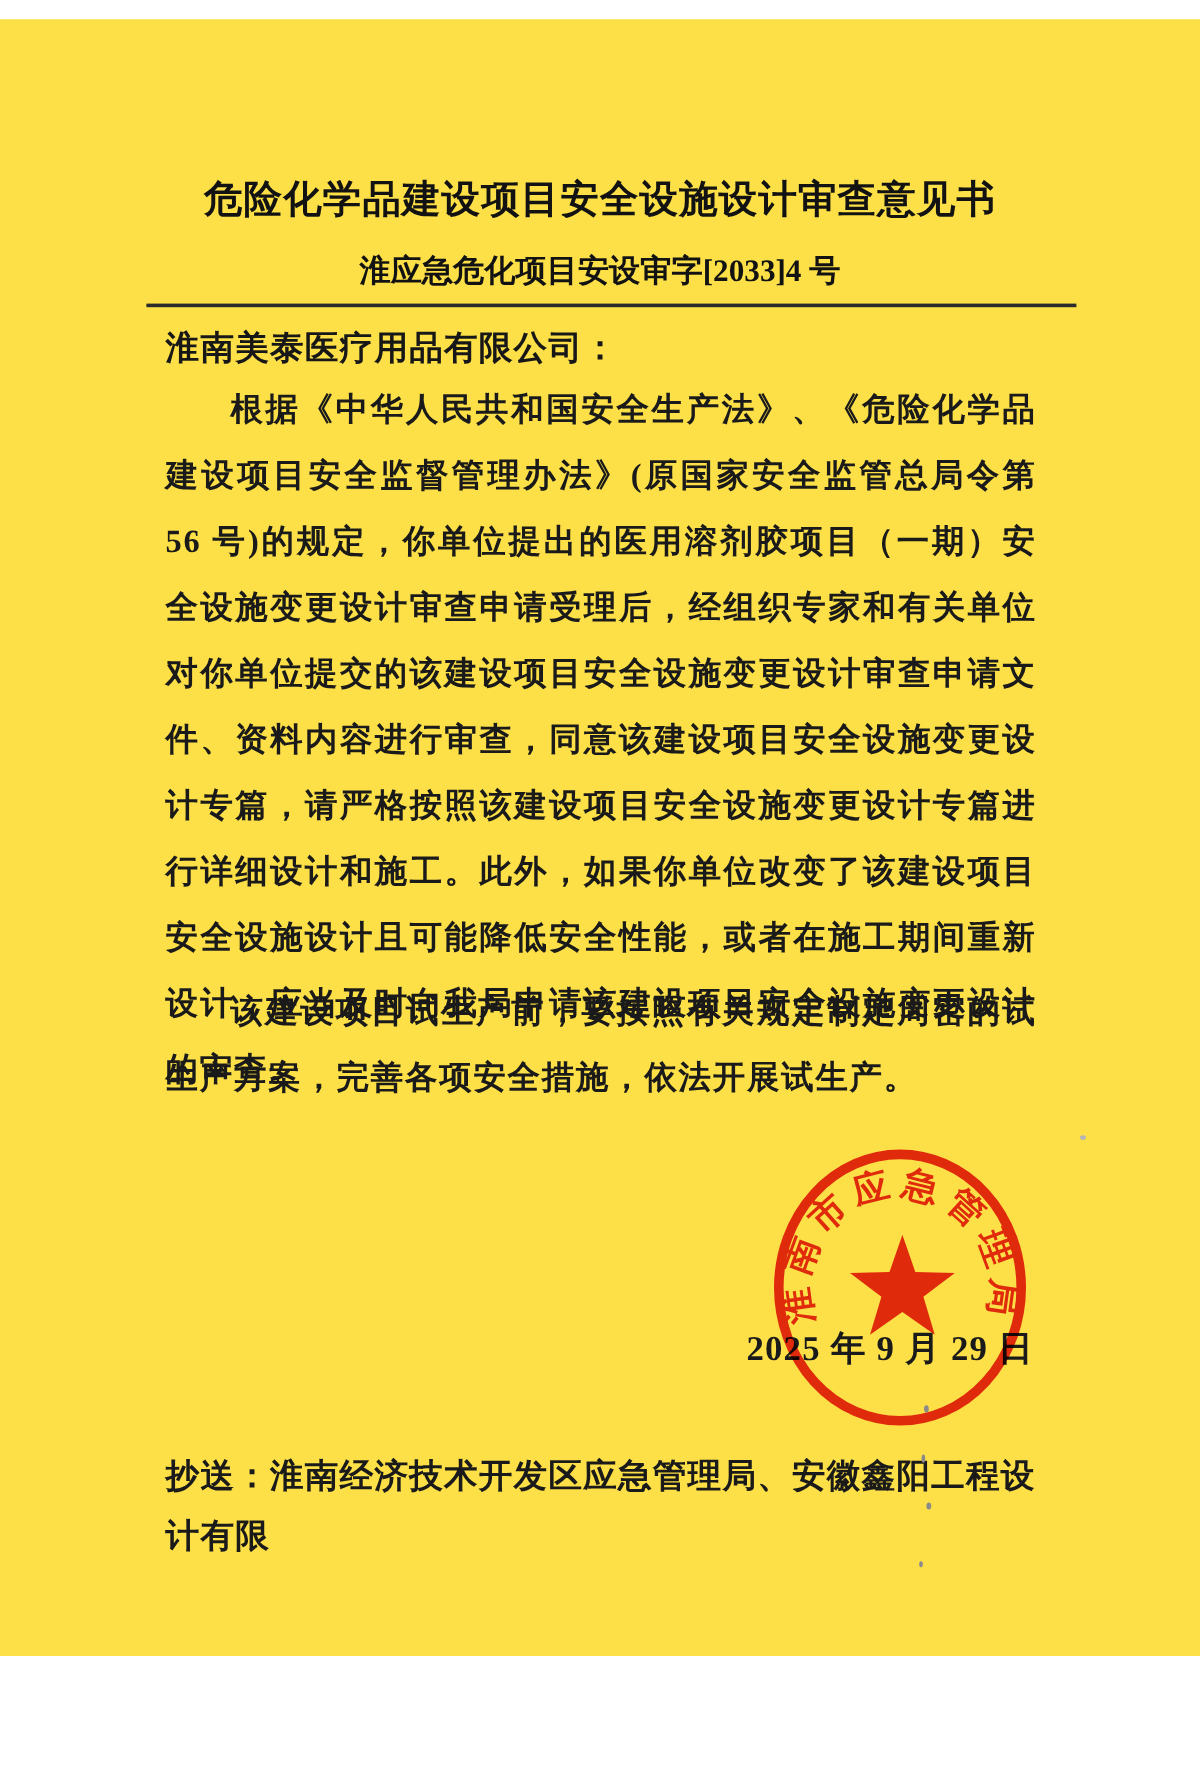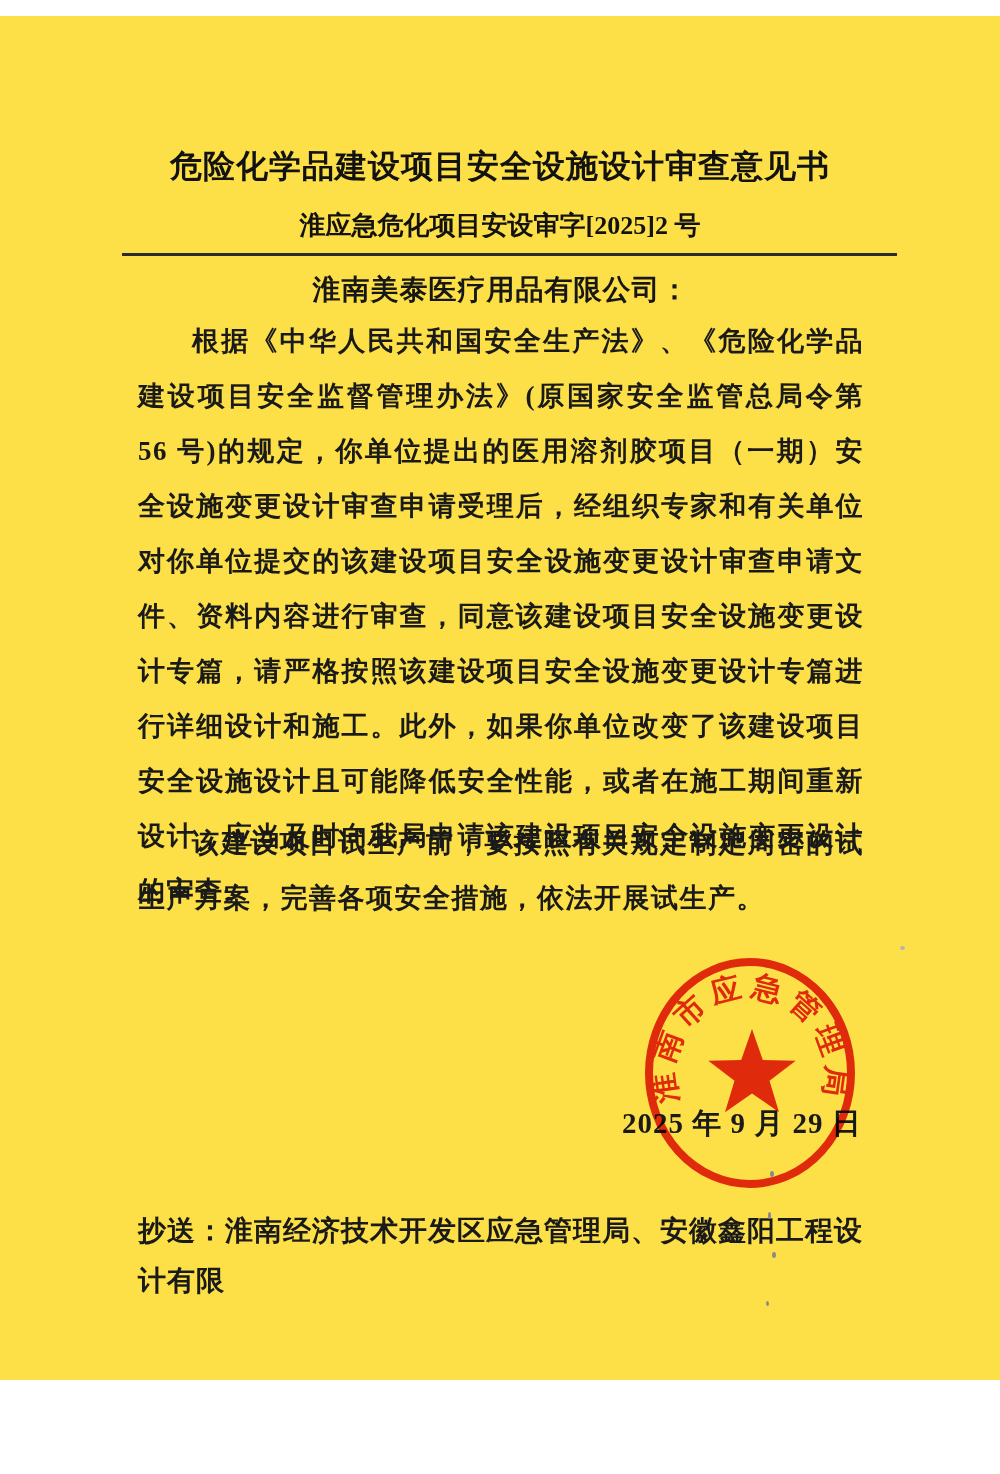--- a/index.html
+++ b/index.html
@@ -36,21 +36,20 @@
     width: 775px; height: 3px;
     background: #2b2b2b;
   }
   .addressee {
     position: absolute;
     top: 255px; left: 138px;
     width: 726px;
     font-size: 28px;
     font-weight: 600;
     letter-spacing: 1px;
-    text-align: center;
   }
   .body-par {
     position: absolute;
     left: 138px;
     width: 726px;
     margin: 0;
     font-size: 27px;
     font-weight: 600;
     line-height: 55px;
     letter-spacing: 1.5px;
@@ -101,21 +100,21 @@
   .speck-4 { top: 1285px; left: 766px; width: 3px; height: 5px; }
   .speck-5 { top: 930px;  left: 900px; width: 5px; height: 4px; background:#b5b5b5; }
 </style>
 </head>
 <body>
 
 <div class="page">
 
   <h1 class="doc-title">危险化学品建设项目安全设施设计审查意见书</h1>
 
-  <h2 class="doc-number">淮应急危化项目安设审字[2025]2 号</h2>
+  <h2 class="doc-number">淮应急危化项目安设审字[2033]4 号</h2>
 
   <div class="header-rule"></div>
 
   <div class="addressee">淮南美泰医疗用品有限公司：</div>
 
   <p class="body-par body-par-1">根据《中华人民共和国安全生产法》、《危险化学品建设项目安全监督管理办法》(原国家安全监管总局令第 56 号)的规定，你单位提出的医用溶剂胶项目（一期）安全设施变更设计审查申请受理后，经组织专家和有关单位对你单位提交的该建设项目安全设施变更设计审查申请文件、资料内容进行审查，同意该建设项目安全设施变更设计专篇，请严格按照该建设项目安全设施变更设计专篇进行详细设计和施工。此外，如果你单位改变了该建设项目安全设施设计且可能降低安全性能，或者在施工期间重新设计，应当及时向我局申请该建设项目安全设施变更设计的审查。</p>
 
   <p class="body-par body-par-2">该建设项目试生产前，要按照有关规定制定周密的试生产方案，完善各项安全措施，依法开展试生产。</p>
 
   <div class="issue-date">2025 年 9 月 29 日</div>

